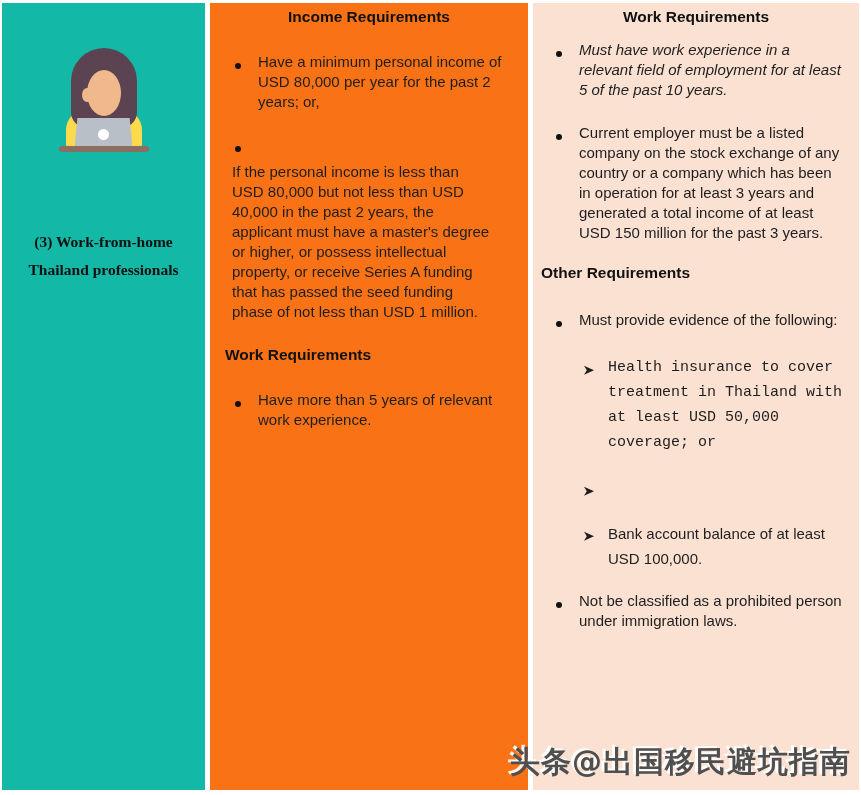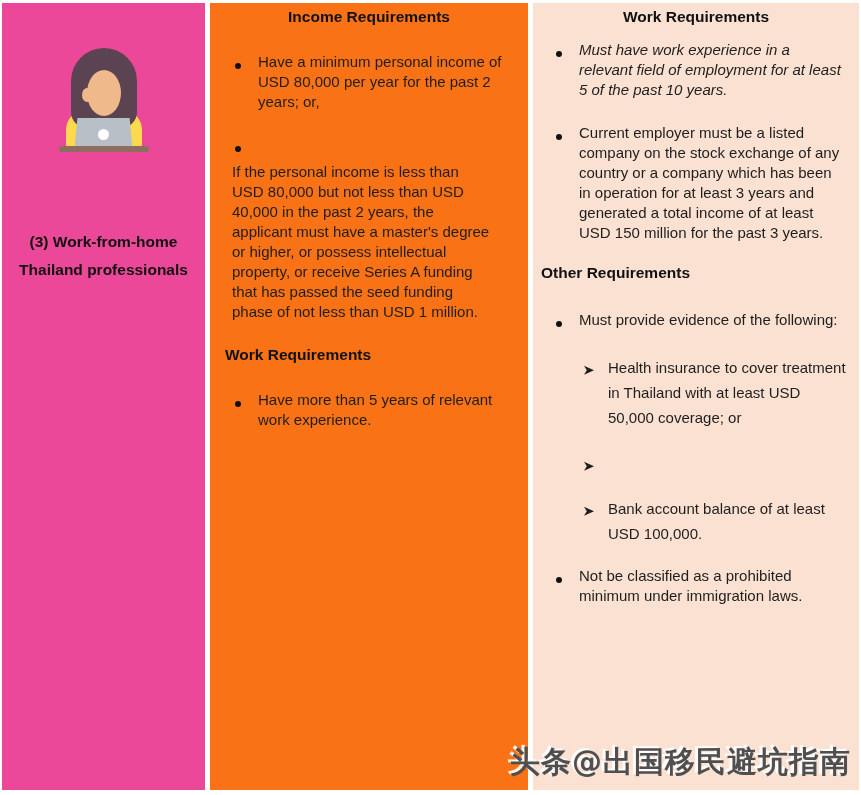--- a/index.html
+++ b/index.html
@@ -40,21 +40,21 @@
     color:#4f4f4f;letter-spacing:1px;white-space:nowrap;
     text-shadow:-3px -2px 0 rgba(255,255,255,0.92);
     font-family:"DejaVu Sans","Liberation Sans",sans-serif;
   }
 </style>
 </head>
 <body>
 
 <div class="page">
 
-  <div class="col col-left" style="background-color: #ec4899;">
+  <div class="col col-left" style="background-color: #14b8a6; font-family: Liberation Serif, serif;">
     <div class="illus">
       <div class="shirt" style="background-color: rgb(252, 217, 77);"></div>
       <div class="shirt-panel" style="background-color: rgb(253, 234, 153);"></div>
       <div class="collar" style="background-color: rgb(239, 185, 139);"></div>
       <div class="hair" style="background-color: rgb(91, 67, 81);"></div>
       <div class="ear" style="background-color: rgb(239, 185, 139);"></div>
       <div class="face" style="background-color: rgb(239, 185, 139);"></div>
       <div class="laptop" style="background-color: rgb(184, 191, 199);"></div>
       <div class="laptop-dot"></div>
       <div class="desk" style="background-color: rgb(140, 109, 96);"></div>
@@ -100,36 +100,36 @@
 
     <div class="bullet body-txt" style="margin:27px 8px 18px 20px;">
       <span class="dot"></span>
       <div class="txt" style="width:266px;">Must provide evidence of the following:</div>
     </div>
 
     <div class="bullet sub" style="margin:15px 8px 0 50px;">
       <span class="arrow"><svg width="12" height="11" viewBox="0 0 12 11">
             <path d="M1 0.8 L11 5.3 L1 9.8 L3.8 5.3 Z" fill="#1e1e1e"></path>
           </svg></span>
-      <div class="txt" style="width:238px;">Health insurance to cover treatment in Thailand with at least USD 50,000 coverage; or</div>
+      <div class="txt" style="width:238px;font-family:Liberation Mono, monospace;">Health insurance to cover treatment in Thailand with at least USD 50,000 coverage; or</div>
     </div>
 
     <div class="bullet sub" style="margin:21px 8px 0 50px;">
       <span class="arrow"><svg width="12" height="11" viewBox="0 0 12 11">
             <path d="M1 0.8 L11 5.3 L1 9.8 L3.8 5.3 Z" fill="#1e1e1e"></path>
           </svg></span>
     </div>
 
     <div class="bullet sub" style="margin:20px 8px 0 50px;">
       <span class="arrow"><svg width="12" height="11" viewBox="0 0 12 11">
             <path d="M1 0.8 L11 5.3 L1 9.8 L3.8 5.3 Z" fill="#1e1e1e"></path>
           </svg></span>
       <div class="txt" style="width:238px;">Bank account balance of at least USD 100,000.</div>
     </div>
 
     <div class="bullet body-txt" style="margin:20px 8px 0 20px;">
       <span class="dot"></span>
-      <div class="txt" style="width:266px;">Not be classified as a prohibited minimum under immigration laws.</div>
+      <div class="txt" style="width:266px;">Not be classified as a prohibited person under immigration laws.</div>
     </div>
   </div>
 
   <div class="watermark">头条@出国移民避坑指南</div>
 </div>
 
 </body></html>

